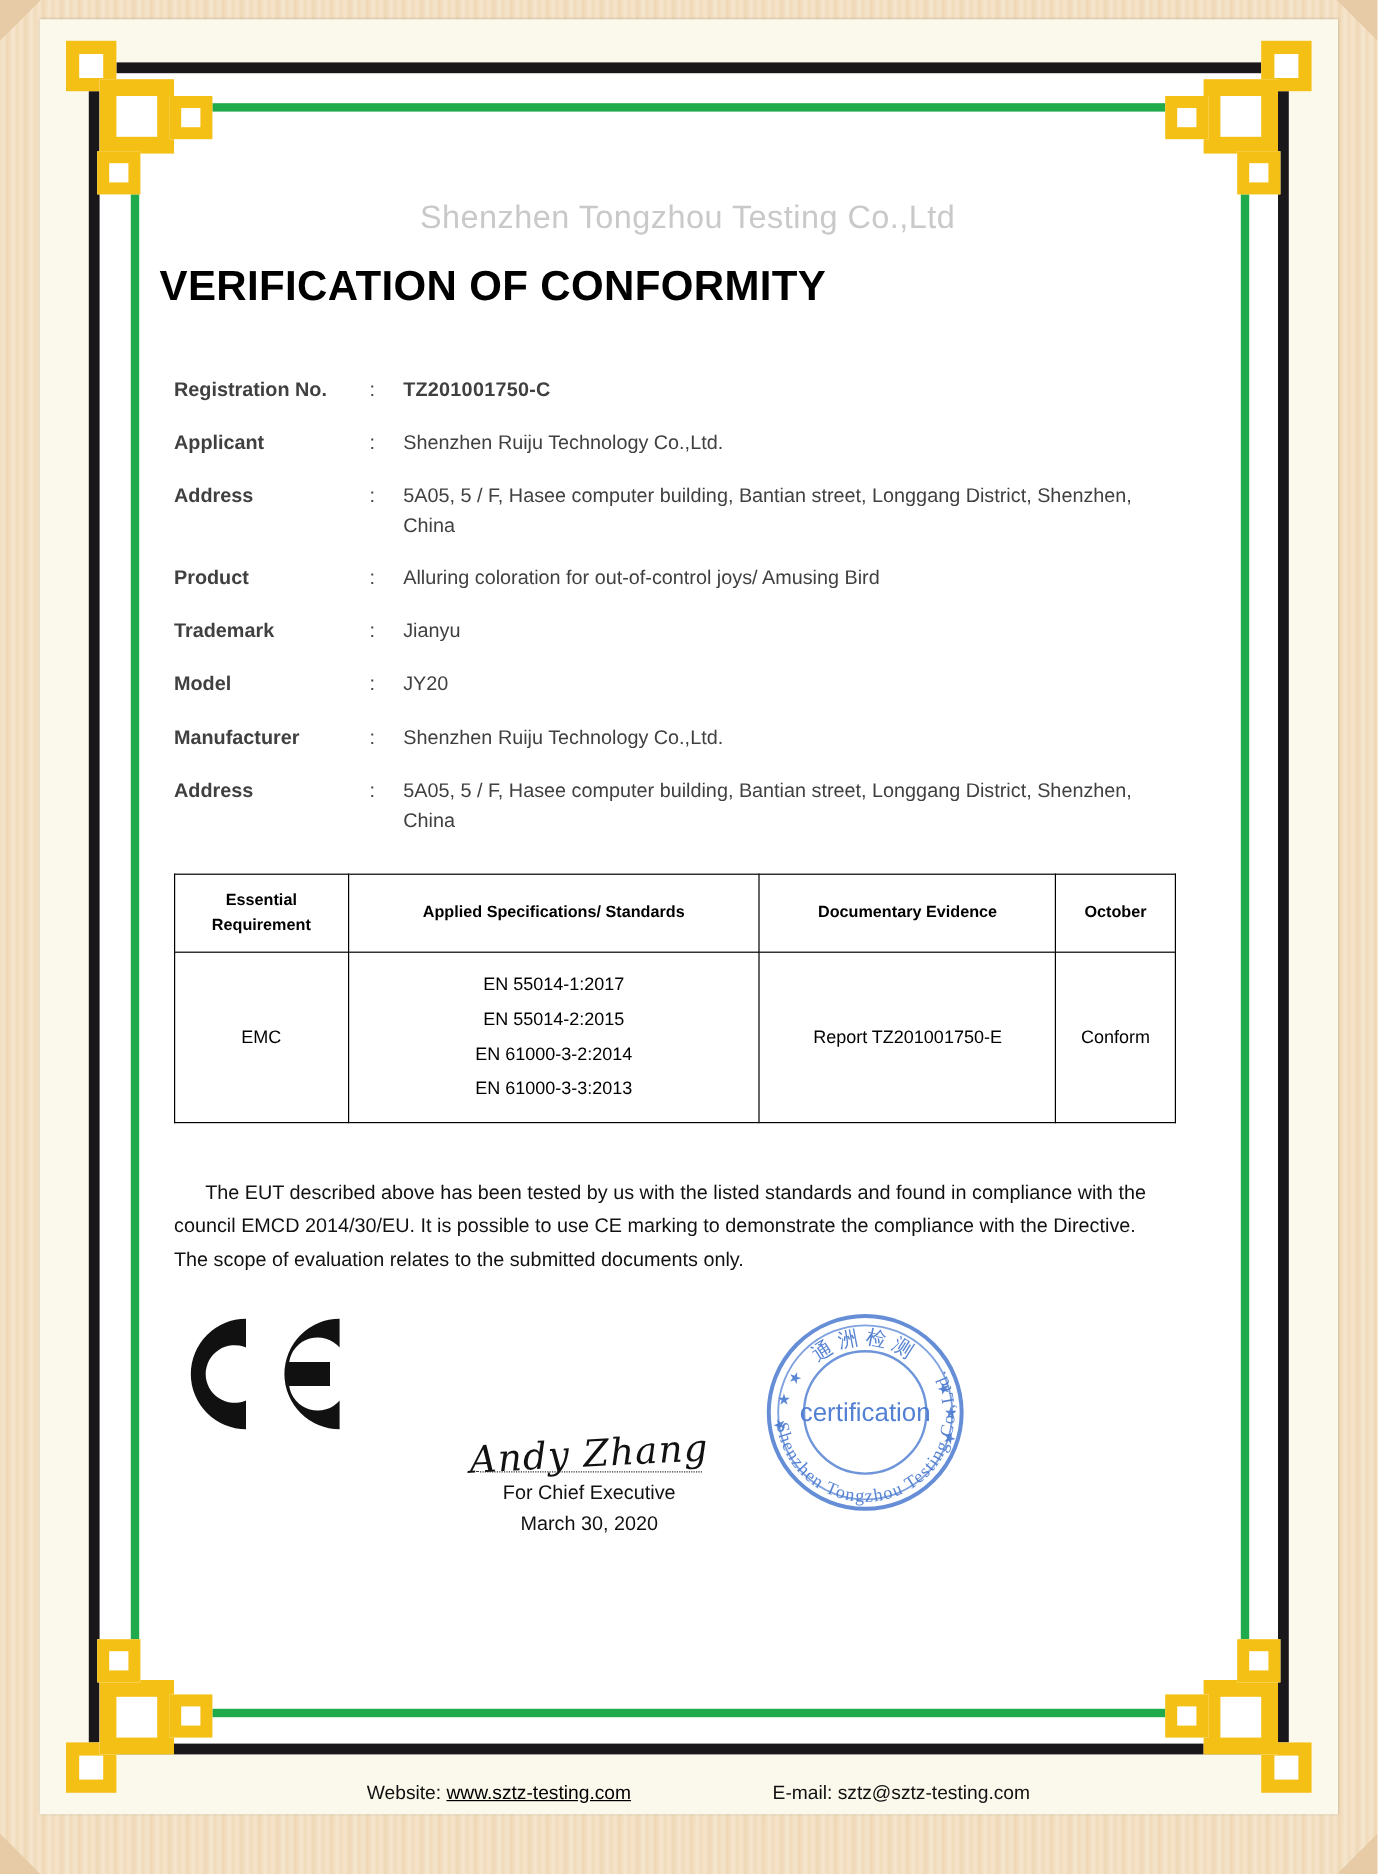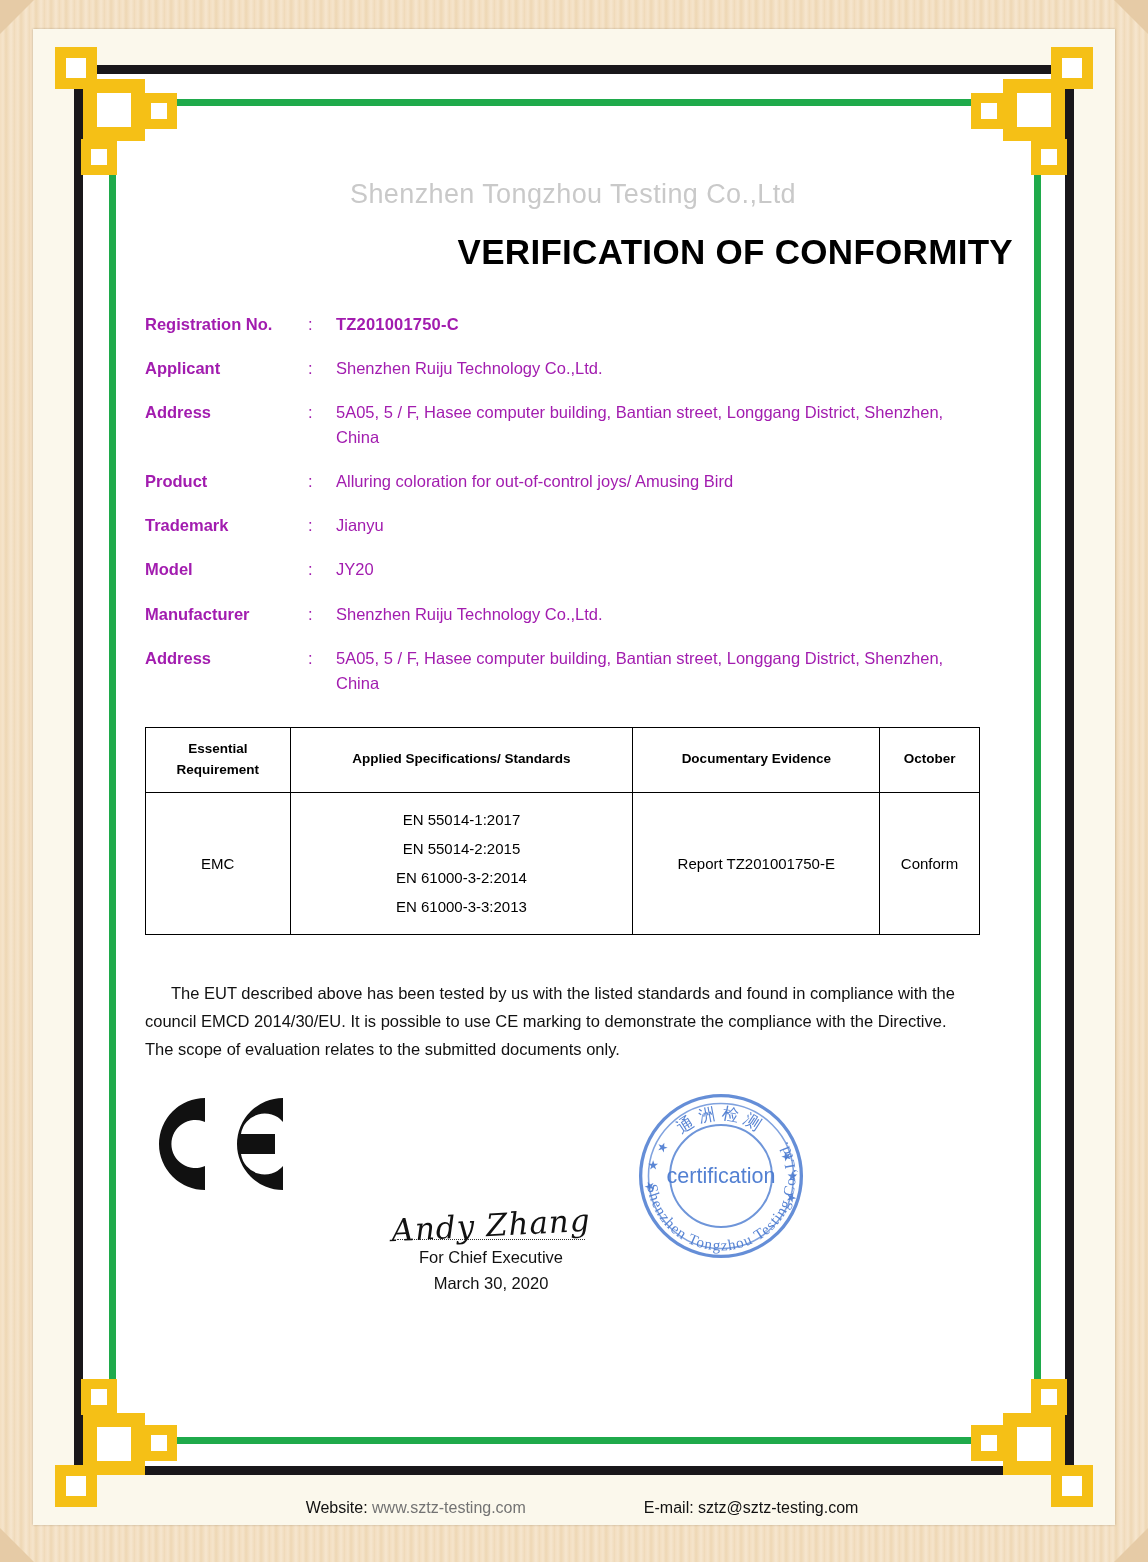--- a/index.html
+++ b/index.html
@@ -31,21 +31,21 @@
   }
   .wood-tl { top:0; left:0; border-width: 34px 34px 0 0; border-color: #e6cba6 transparent transparent transparent; }
   .wood-tr { top:0; right:0; border-width: 0 34px 34px 0; border-color: transparent #e6cba6 transparent transparent; }
   .wood-bl { bottom:0; left:0; border-width: 34px 0 0 34px; border-color: transparent transparent transparent #e6cba6; }
   .wood-br { bottom:0; right:0; border-width: 0 0 34px 34px; border-color: transparent transparent #e6cba6 transparent; }
 
   
   .sheet {
     position: absolute;
     left: 33px;
-    top: 29px;
+    top: 16px;
     width: 1082px;
     height: 1496px;
     background: #fbf8ec;
     box-shadow: 0 0 2px rgba(120,100,70,.45);
   }
 
   
   .black-frame {
     position: absolute;
     left: 41px;
@@ -97,38 +97,38 @@
     width: 880px;
   }
   .watermark {
     text-align: center;
     font-size: 27px;
     color: #c9c9c9;
     letter-spacing: .4px;
     margin-bottom: 22px;
   }
   .doc-title {
-    text-align: right;
+    text-align: left;
     font-size: 35px;
     font-weight: bold;
     color: #000;
     letter-spacing: .3px;
-    margin-bottom: 40px;
+    margin-bottom: 54px;
   }
 
   table.fields {
     border-collapse: collapse;
     width: 835px;
     margin-left: 12px;
   }
   table.fields td {
     vertical-align: top;
     padding: 0 0 19px 0;
     font-size: 16.5px;
-    color: #a21caf;
+    color: #404040;
     line-height: 1.52;
   }
   td.flabel { width: 163px; font-weight: bold; white-space: nowrap; }
   td.fcolon { width: 28px; }
   td.fvalue { }
   td.fvalue.bold { font-weight: bold; letter-spacing: .2px; }
 
   
   table.std {
     border-collapse: collapse;
@@ -221,21 +221,22 @@
     bottom: 8px;
     width: 918px;
     display: flex;
     justify-content: center;
     gap: 118px;
     font-size: 16px;
     color: #111;
     white-space: nowrap;
   }
   .footer .link {
-    color: #737373;
+    color: #000000;
+    text-decoration: underline;
   }
 </style>
 </head>
 <body>
 
 <div class="page">
 
   <div class="wood-corner wood-tl"></div>
   <div class="wood-corner wood-tr"></div>
   <div class="wood-corner wood-bl"></div>

